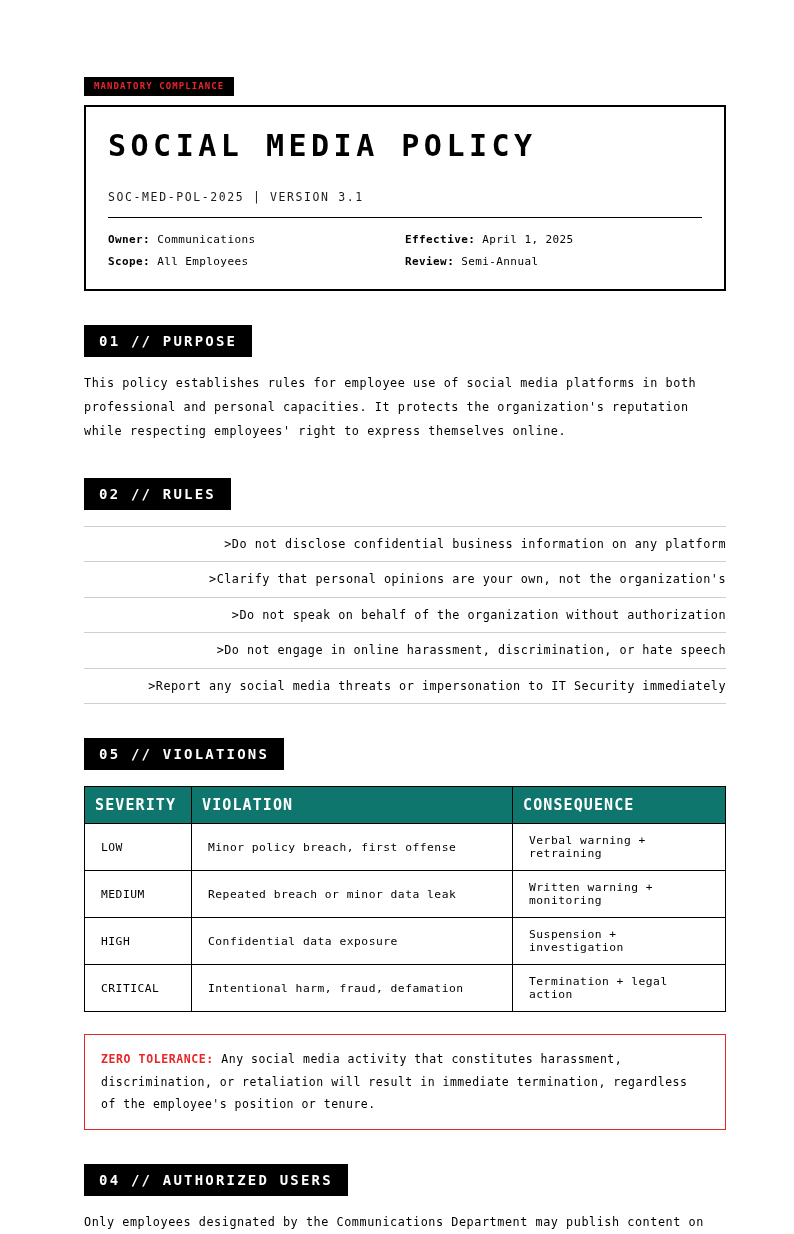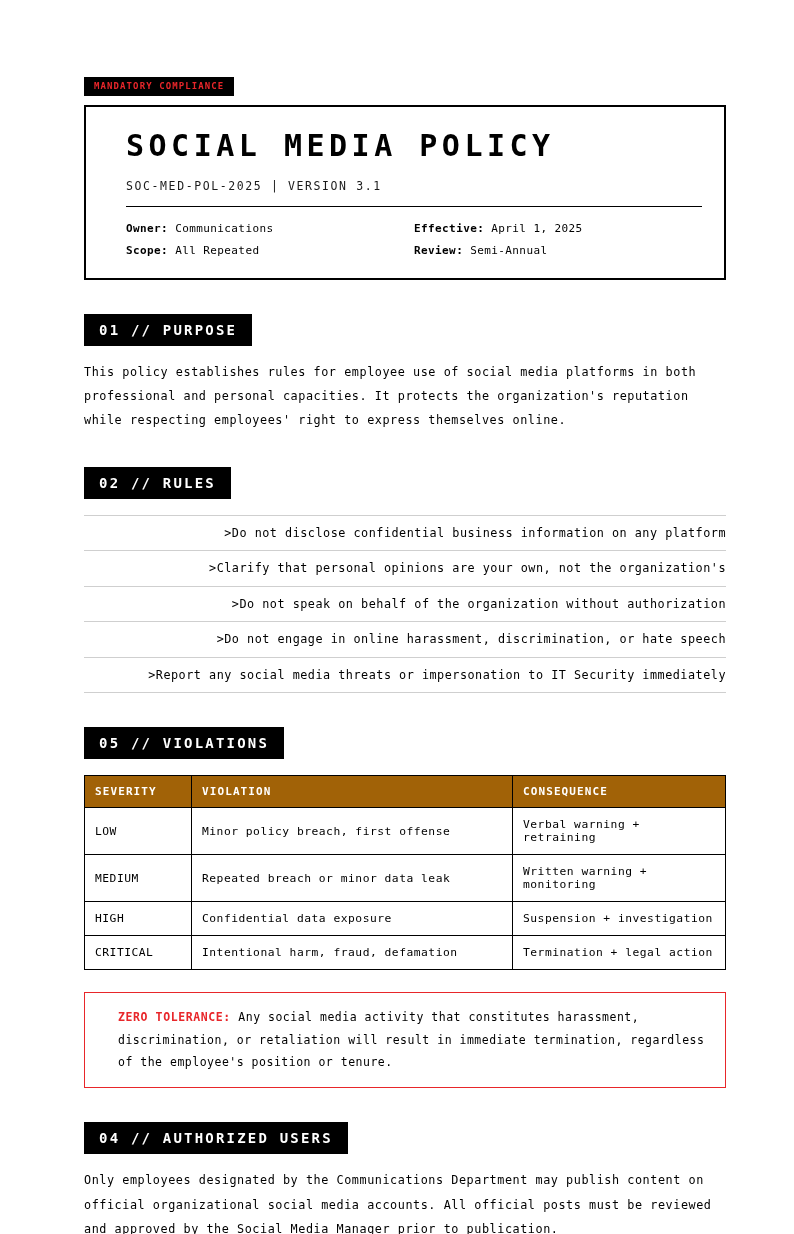--- a/index.html
+++ b/index.html
@@ -38,34 +38,34 @@
     letter-spacing: 1.1px;
     font-weight: bold;
     padding: 5px 10px 5px 10px;
     line-height: 1;
   }
 
   
   .titlebox {
     border: 2.5px solid #000000;
     margin-top: 9px;
-    padding: 22px 22px 16px 40px;
+    padding: 22px 22px 16px 22px;
     box-sizing: border-box;
   }
   .doc-title {
     font-size: 30px;
     font-weight: bold;
     letter-spacing: 4.5px;
     line-height: 1.1;
     margin: 0 0 0 0;
   }
   .doc-sub {
     font-size: 11.5px;
     letter-spacing: 1.6px;
-    margin-top: 17px;
+    margin-top: 28px;
     color: #1a1a1a;
   }
   .rule-hr {
     border: none;
     border-top: 1.6px solid #000000;
     margin: 13px 0 11px 0;
   }
   .meta-grid {
     display: flex;
     flex-wrap: wrap;
@@ -120,47 +120,47 @@
   }
 
   
   table.viol {
     width: 100%;
     border-collapse: collapse;
     margin-top: 16px;
     table-layout: fixed;
   }
   table.viol th {
-    background: #a16207;
+    background: #0f766e;
     color: #ffffff;
-    font-size: 11px;
+    font-size: 15px;
     font-weight: bold;
     letter-spacing: 1.1px;
     text-align: left;
     padding: 9px 10px;
     border: 1.5px solid #000000;
   }
   table.viol td {
     font-size: 11.3px;
     letter-spacing: 0.5px;
-    padding: 10px 10px;
+    padding: 10px 16px;
     border: 1.5px solid #000000;
     border-top-width: 1px;
     border-bottom-width: 1px;
   }
   table.viol tr:last-child td { border-bottom-width: 1.5px; }
   table.viol tr:first-child td { border-top-width: 1.5px; }
   .col-sev { width: 86px; }
   .col-vio { width: 300px; }
 
   
   .callout {
     border: 1.4px solid #e8262a;
     margin-top: 22px;
-    padding: 13px 16px 14px 33px;
+    padding: 13px 16px 14px 16px;
     font-size: 11.5px;
     line-height: 1.95;
     letter-spacing: 0.5px;
   }
   .callout .zt {
     color: #e8262a;
     font-weight: bold;
     letter-spacing: 0.6px;
   }
 </style>
@@ -180,21 +180,21 @@
         <div class="meta-cell">
           <span class="k">Owner:</span>
           <span class="v">Communications</span>
         </div>
         <div class="meta-cell">
           <span class="k">Effective:</span>
           <span class="v">April 1, 2025</span>
         </div>
         <div class="meta-cell">
           <span class="k">Scope:</span>
-          <span class="v">All Repeated</span>
+          <span class="v">All Employees</span>
         </div>
         <div class="meta-cell">
           <span class="k">Review:</span>
           <span class="v">Semi-Annual</span>
         </div>
       </div>
     </div>
 
     
     <div class="section-head">01 // PURPOSE</div>

